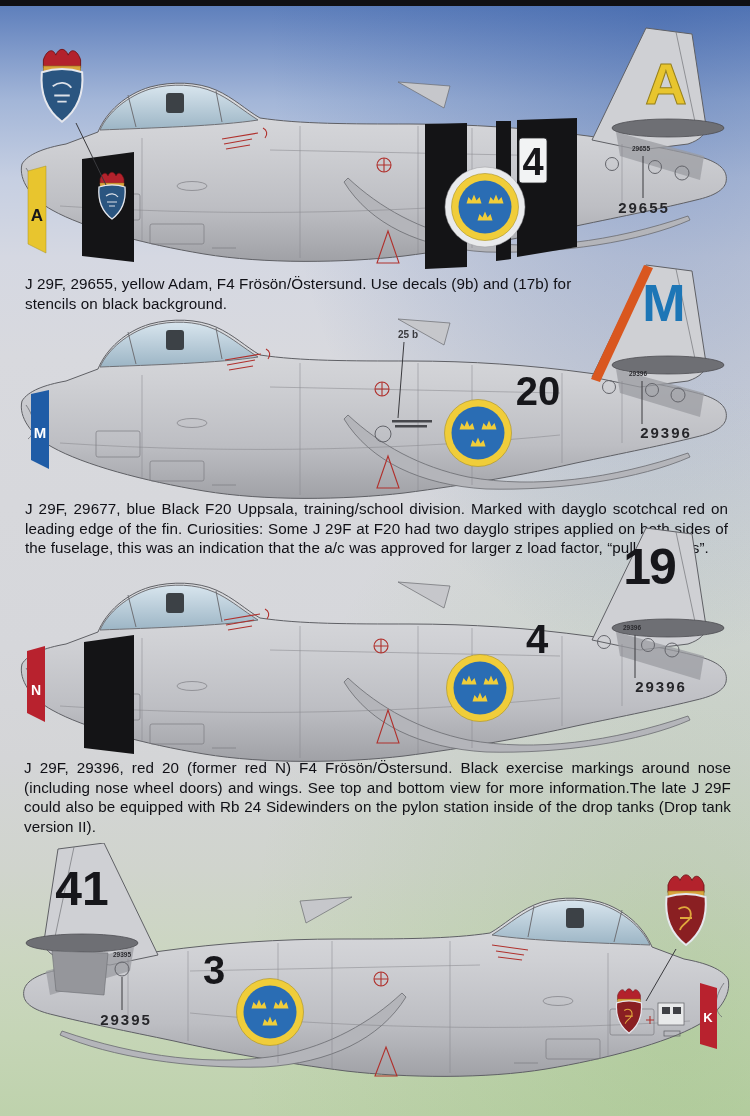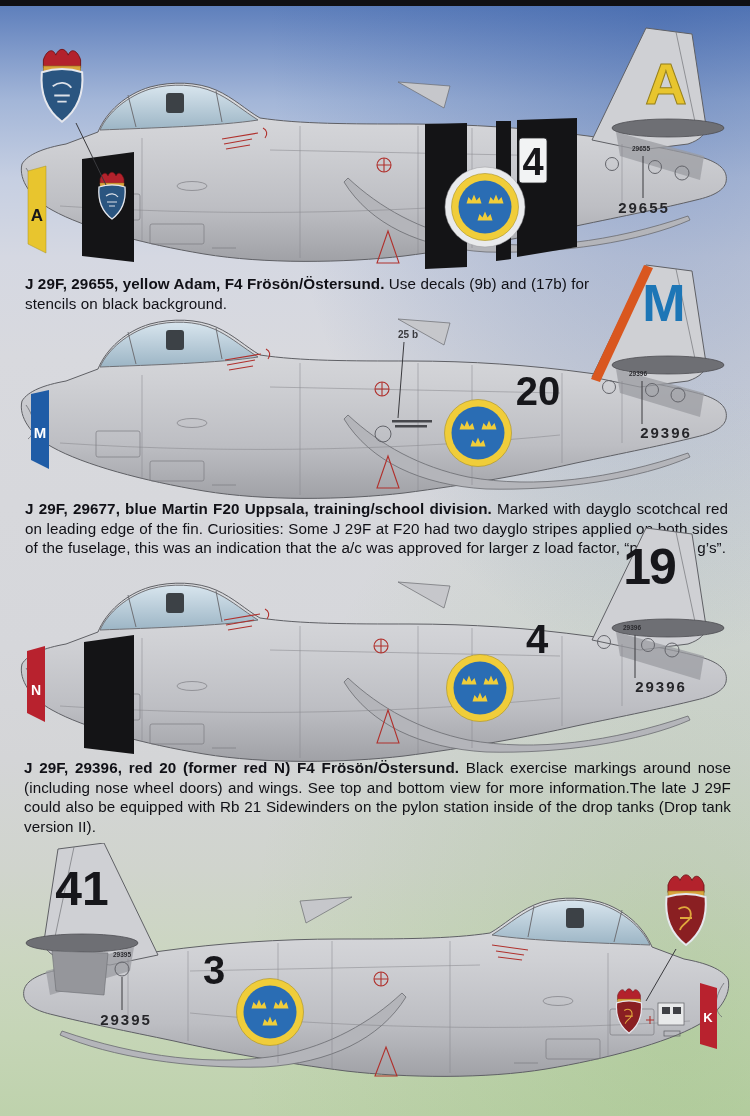--- a/index.html
+++ b/index.html
@@ -10,21 +10,21 @@
       radial-gradient(ellipse at 88% 0%, rgba(45,85,160,.38), rgba(45,85,160,0) 42%),
       radial-gradient(ellipse at 90% 92%, rgba(140,185,110,.30), rgba(140,185,110,0) 45%),
       linear-gradient(180deg,
         #5a7cba 0%, #7b96c8 4%, #a3b6d8 9%, #c6cfe2 16%, #d5d8e2 23%,
         #d8d9de 32%, #d7d8dc 45%, #d6d7db 58%, #d4d5d7 68%, #d0d4cd 78%,
         #cbd6c0 86%, #c5d5b6 93%, #bed2ac 100%);
   }
   #topbar{position:absolute;top:0;left:0;width:100%;height:6px;background:#101014;}
   svg.plane{position:absolute;left:0;width:750px;pointer-events:none;}
   .cap{position:absolute;color:#101016;font-size:15.2px;line-height:19.6px;letter-spacing:.1px;}
-  .cap b{font-weight:700;}
+  .cap b{font-weight:400;}
   .just{text-align:justify;}
   text{font-family:"Liberation Sans",sans-serif;}
   .digit{font-weight:bold;fill:#17171b;}
   .seriallabel{font-weight:bold;font-size:15px;letter-spacing:2px;fill:#26262a;}
   .serialsmall{font-weight:bold;font-size:6.5px;fill:#2b2b2f;}
   .leader{stroke:#3a3a3e;stroke-width:1;fill:none;}
   .port{stroke:#63646a;stroke-width:1;fill:none;}
   .redline{stroke:#b0302c;stroke-width:1.1;fill:none;}
 </style>
 </head>
@@ -158,21 +158,21 @@
       <rect x="395" y="177" width="32" height="2.5" fill="#47484d"></rect>
     <circle class="port" cx="383" cy="186" r="8"></circle>
     <g>
       <circle cx="382" cy="141" r="7" class="redline"></circle>
         <path class="redline" d="M 375,141 L 389,141 M 382,134 L 382,148"></path>
     </g>
     <use href="#stencil-red" transform="translate(225,110)"></use>
     <path class="redline" d="M 388,208 L 399,240 L 377,240 Z"></path>
   </svg>
   <div class="cap just" style="top:499px;left:25px;width:703px">
-    <b>J 29F, 29677, blue Martin F20 Uppsala, training/school division.</b><span> Marked with dayglo scotchcal red on leading edge of the fin. Curiosities: Some J 29F at F20 had two dayglo stripes applied on both sides of the fuselage, this was an indication that the a/c was approved for larger z load factor, “pull more g’s”.</span>
+    <b>J 29F, 29677, blue Black F20 Uppsala, training/school division.</b><span> Marked with dayglo scotchcal red on leading edge of the fin. Curiosities: Some J 29F at F20 had two dayglo stripes applied on both sides of the fuselage, this was an indication that the a/c was approved for larger z load factor, “pull more g’s”.</span>
   </div>
 
   <svg class="plane" style="top:498px;height:266px" viewBox="0 0 750 266">
     <use href="#airframe" transform="translate(0,192)"></use>
     <path d="M 27,153 L 45,148 L 45,224 L 27,215 Z" fill="#b8222e"></path>
     <text x="36" y="197" text-anchor="middle" font-size="14" font-weight="bold" fill="#ffffff">N</text>
     <path d="M 84,144 L 134,137 L 134,256 L 84,250 Z" fill="#141416"></path>
     <text x="537" y="155" text-anchor="middle" font-size="40" class="digit">4</text>
     <use href="#roundel" transform="translate(480,190)"></use>
     <text x="649" y="86" text-anchor="middle" font-size="50" class="digit" style="letter-spacing:-2px">19</text>
@@ -183,21 +183,21 @@
     <path class="leader" d="M 635,137 L 635,180"></path>
     <text x="661" y="194" text-anchor="middle" class="seriallabel">29396</text>
     <g>
       <circle cx="381" cy="148" r="7" class="redline"></circle>
         <path class="redline" d="M 374,148 L 388,148 M 381,141 L 381,155"></path>
     </g>
     <use href="#stencil-red" transform="translate(224,120)"></use>
     <path class="redline" d="M 388,212 L 399,245 L 377,245 Z"></path>
   </svg>
   <div class="cap just" style="top:758px;left:24px;width:707px">
-    <b>J 29F, 29396, red 20 (former red N) F4 Frösön/Östersund.</b><span> Black exercise markings around nose (including nose wheel doors) and wings. See top and bottom view for more information.The late J 29F could also be equipped with Rb 21 Sidewinders on the pylon station inside of the drop tanks (Drop tank version II).</span>
+    <b>J 29F, 29396, red 20 (former red N) F4 Frösön/Östersund.</b><span> Black exercise markings around nose (including nose wheel doors) and wings. See top and bottom view for more information.The late J 29F could also be equipped with Rb 24 Sidewinders on the pylon station inside of the drop tanks (Drop tank version II).</span>
   </div>
 
   <svg class="plane" style="top:843px;height:240px" viewBox="0 0 750 240">
     <use href="#airframe" transform="translate(750,162) scale(-1,1)"></use>
     <polygon points="52,108 108,110 104,152 56,148" fill="#95969b" stroke="#6a6b70" stroke-width="0.6"></polygon>
     <text x="82" y="62" text-anchor="middle" font-size="48" class="digit">41</text>
     <text x="214" y="141" text-anchor="middle" font-size="40" class="digit">3</text>
     <use href="#roundel" transform="translate(270,169)"></use>
     <path d="M 700,140 L 717,145 L 717,206 L 700,201 Z" fill="#b8222e"></path>
     <text x="708" y="179" text-anchor="middle" font-size="13" font-weight="bold" fill="#ffffff">K</text>

